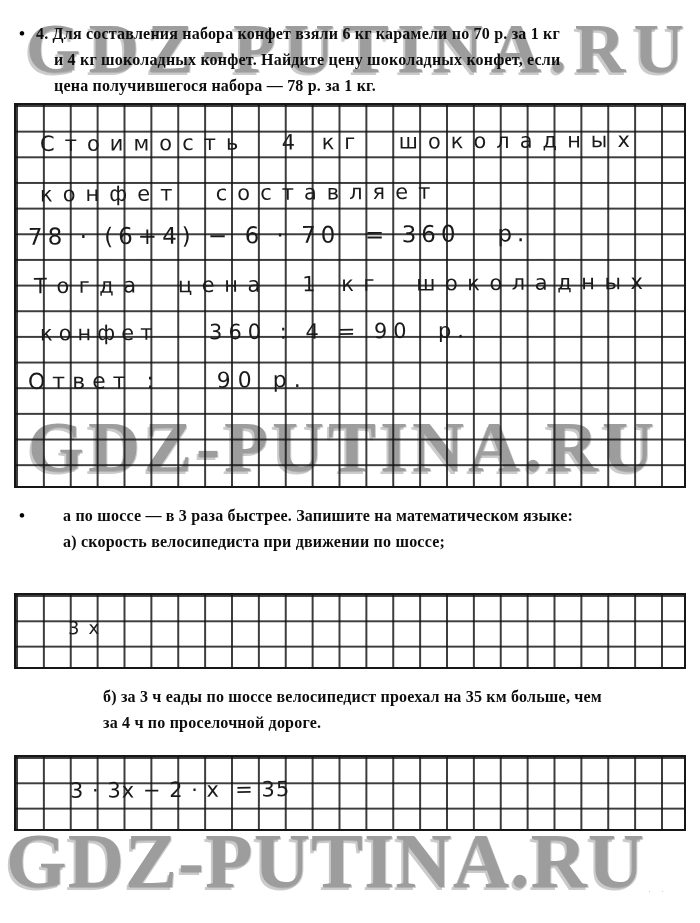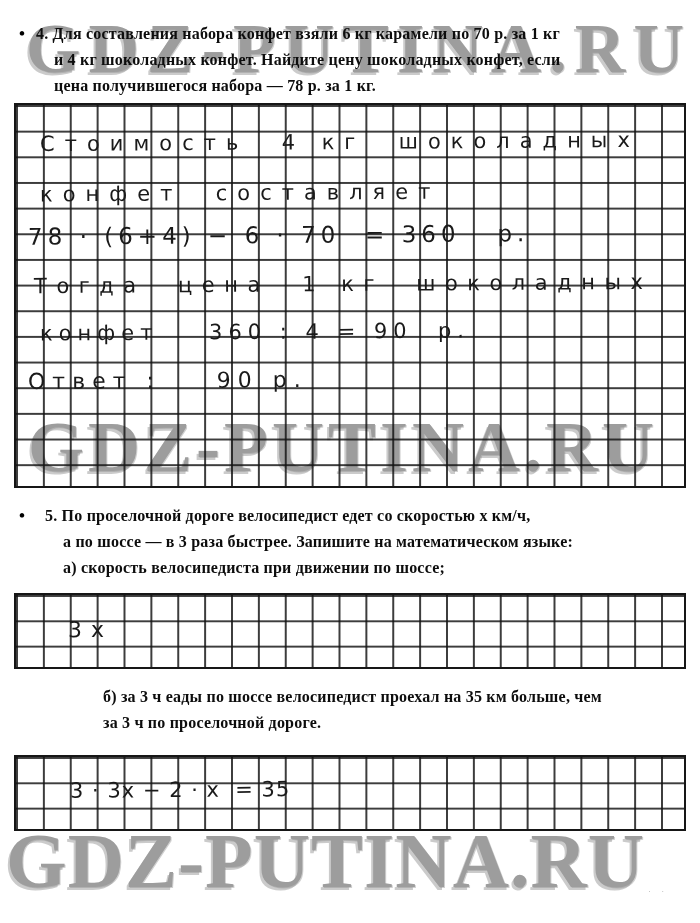--- a/index.html
+++ b/index.html
@@ -50,21 +50,21 @@
     font-family:"DejaVu Sans",sans-serif;
     color:#1a1a1a;white-space:pre;line-height:1.1;
     transform:rotate(-0.4deg);
   }
   .hw1{left:24px;top:26px;font-size:21px;letter-spacing:10px;}
   .hw2{left:24px;top:77px;font-size:21px;letter-spacing:10px;}
   .hw3{left:12px;top:118px;font-size:23px;letter-spacing:5px;}
   .hw4{left:18px;top:168px;font-size:21px;letter-spacing:9.5px;}
   .hw5{left:24px;top:216px;font-size:21px;letter-spacing:6px;}
   .hw6{left:12px;top:264px;font-size:22px;letter-spacing:7px;}
-  .hw-a{left:52px;top:23px;font-size:22px;letter-spacing:9px;}
+  .hw-a{left:52px;top:23px;font-size:18px;letter-spacing:9px;}
   .hw-b{left:54px;top:22px;font-size:21px;letter-spacing:1px;}
   .corner-mark{
     position:absolute;left:648px;top:886px;z-index:1;
     font-size:9px;color:#aeaeae;letter-spacing:4px;
   }
 </style>
 </head>
 <body>
 
 <div class="wm wm-top">GDZ-PUTINA.RU</div>
@@ -81,32 +81,31 @@
   <div class="hw hw1">Стоимость  4 кг  шоколадных</div>
   <div class="hw hw2">конфет  составляет</div>
   <div class="hw hw3">78 · (6+4) − 6 · 70  = 360   р.</div>
   <div class="hw hw4">Тогда  цена  1 кг  шоколадных</div>
   <div class="hw hw5">конфет    360 : 4 = 90  р.</div>
   <div class="hw hw6">Ответ :    90 р.</div>
 </div>
 
 <div class="bullet" style="left:19px;top:506px;">•</div>
 <div class="printed" style="left:45px;top:503px;">
-  <div>5. По проселочной дороге велосипедист едет со скоростью x км/ч,</div>
   <div class="indent">а по шоссе — в 3 раза быстрее. Запишите на математическом языке:</div>
   <div class="indent">а) скорость велосипедиста при движении по шоссе;</div>
 </div>
 
 <div class="grid" id="grid-5a">
   <div class="hw hw-a">3x</div>
 </div>
 
 <div class="printed" style="left:63px;top:684px;margin-left:40px;">
   <div>б) за 3 ч еады по шоссе велосипедист проехал на 35 км больше, чем</div>
-  <div>за 3 ч по проселочной дороге.</div>
+  <div>за 4 ч по проселочной дороге.</div>
 </div>
 
 <div class="grid" id="grid-5b">
   <div class="hw hw-b">3 · 3x − 2 · x  = 35</div>
 </div>
 
 <div class="wm wm-bottom">GDZ-PUTINA.RU</div>
 <div class="corner-mark">· ·</div>
 
 </body></html>

